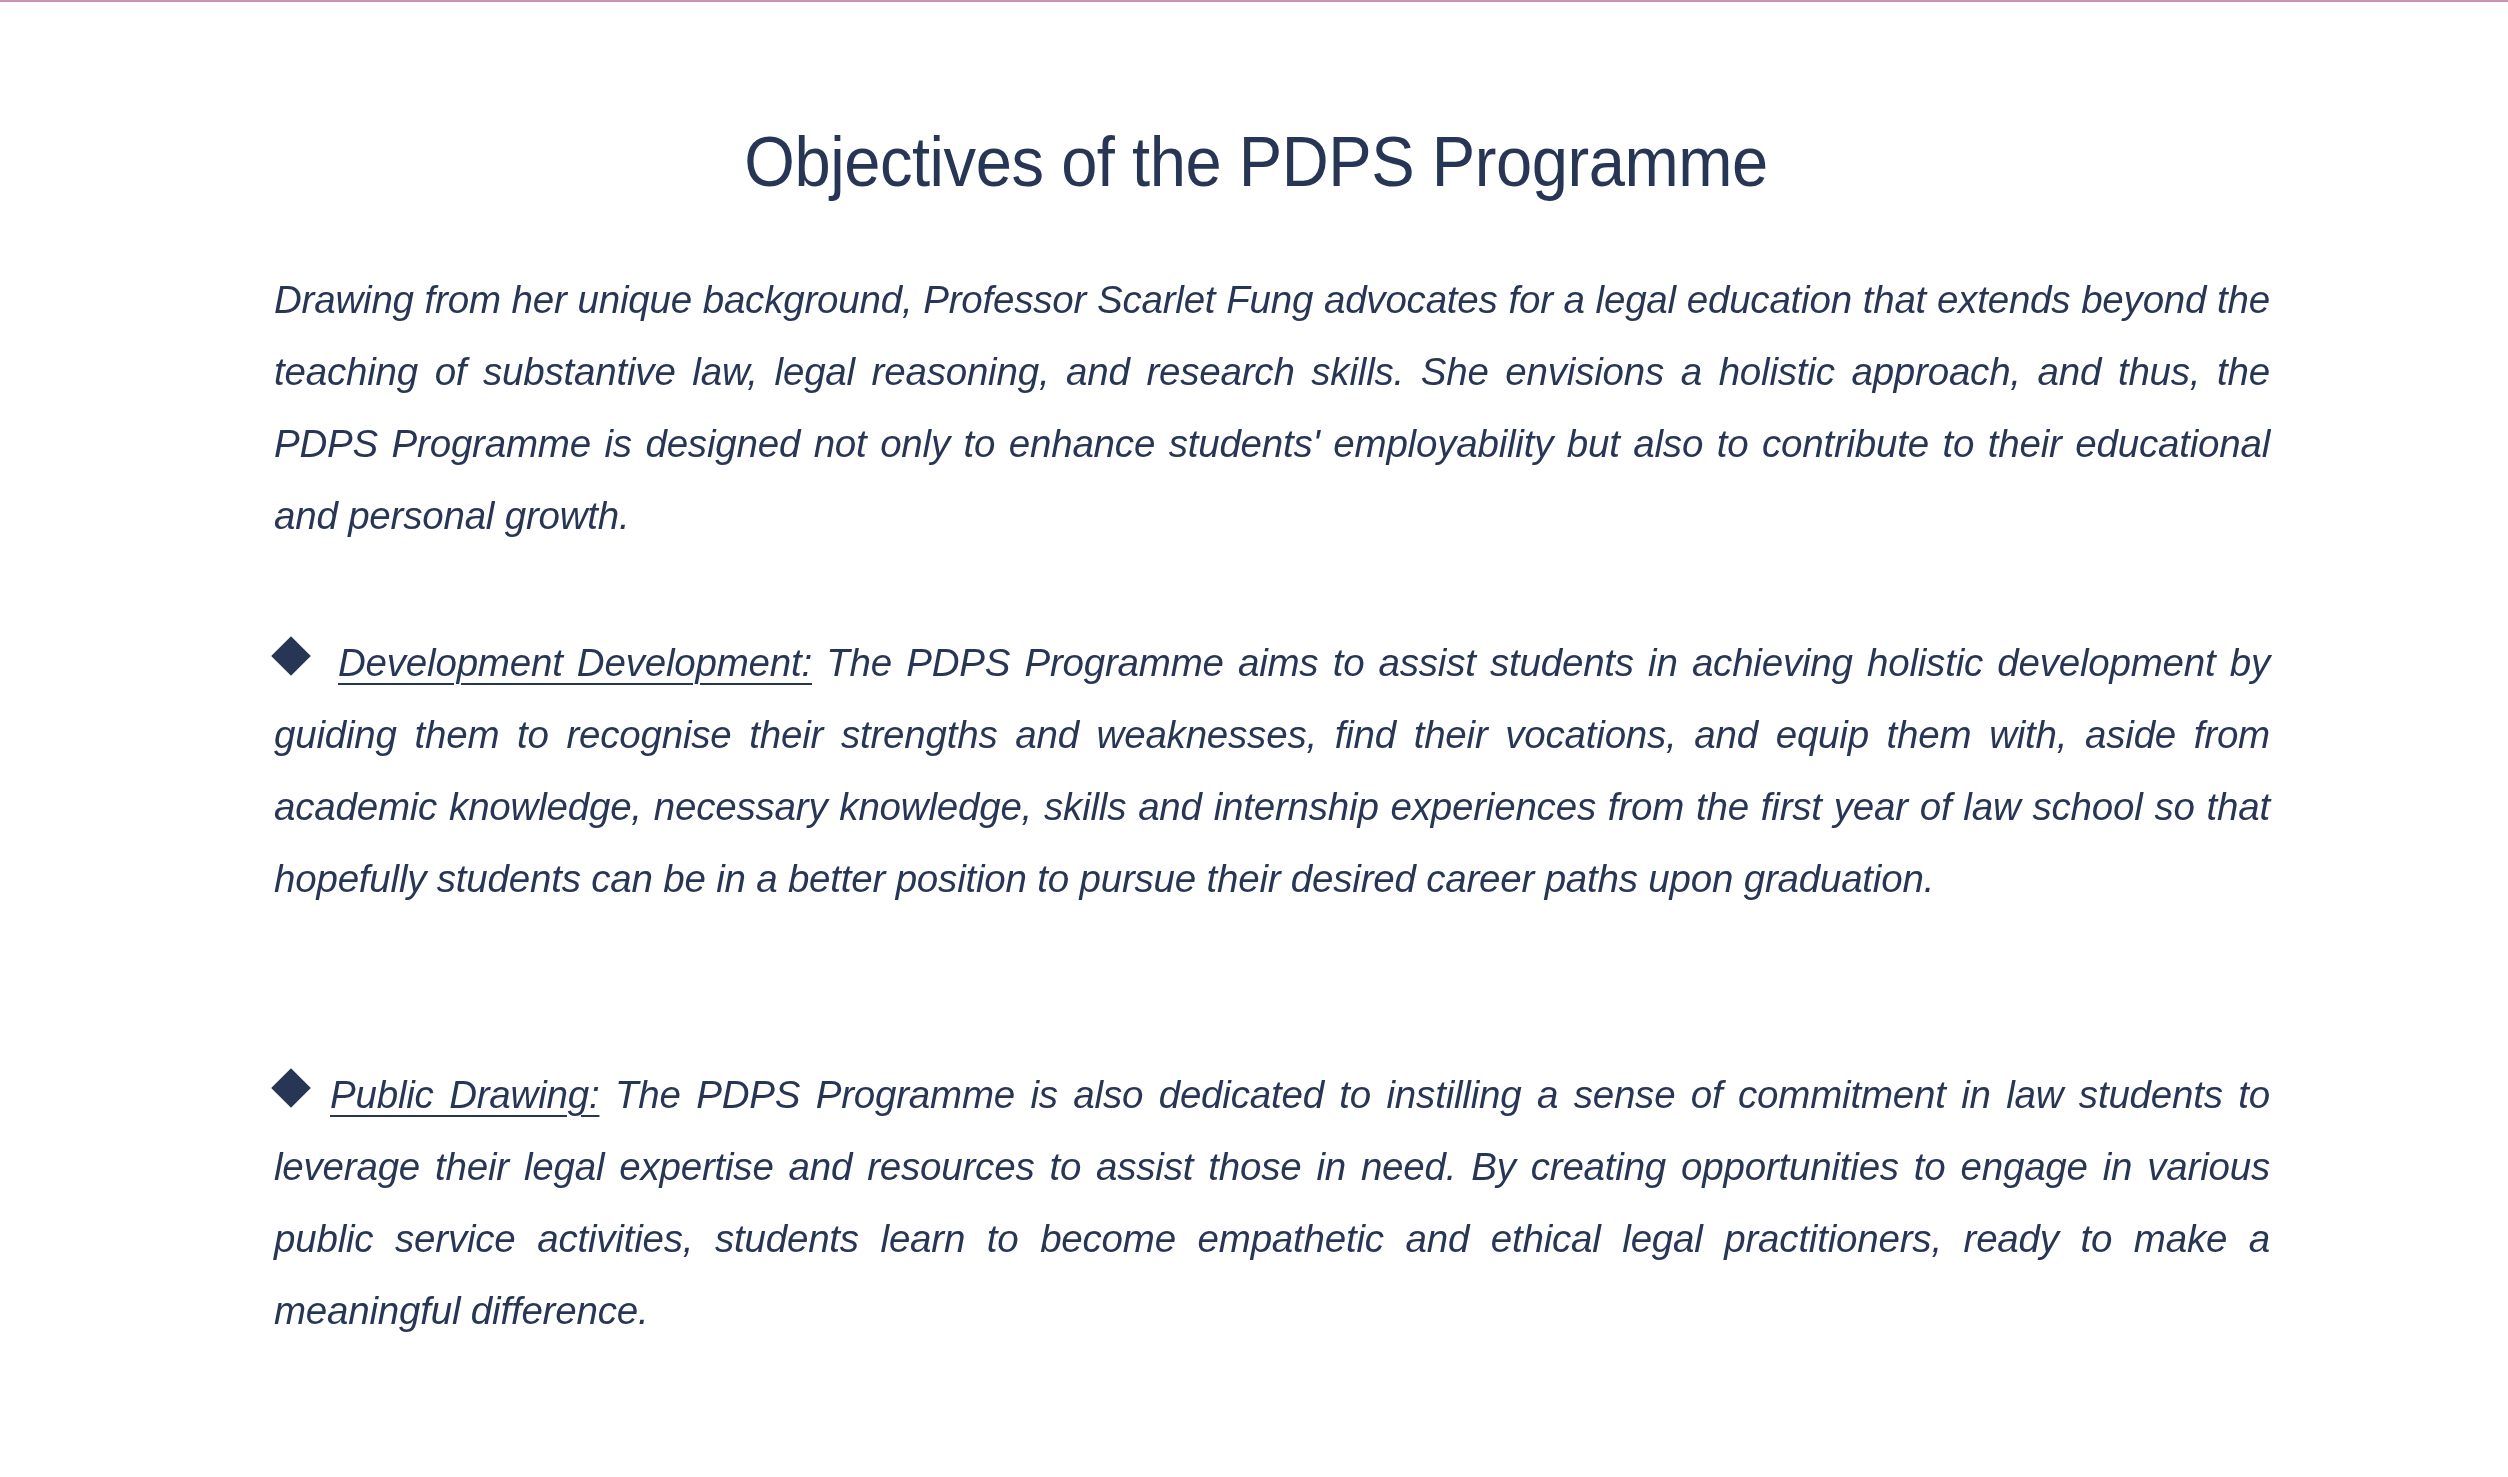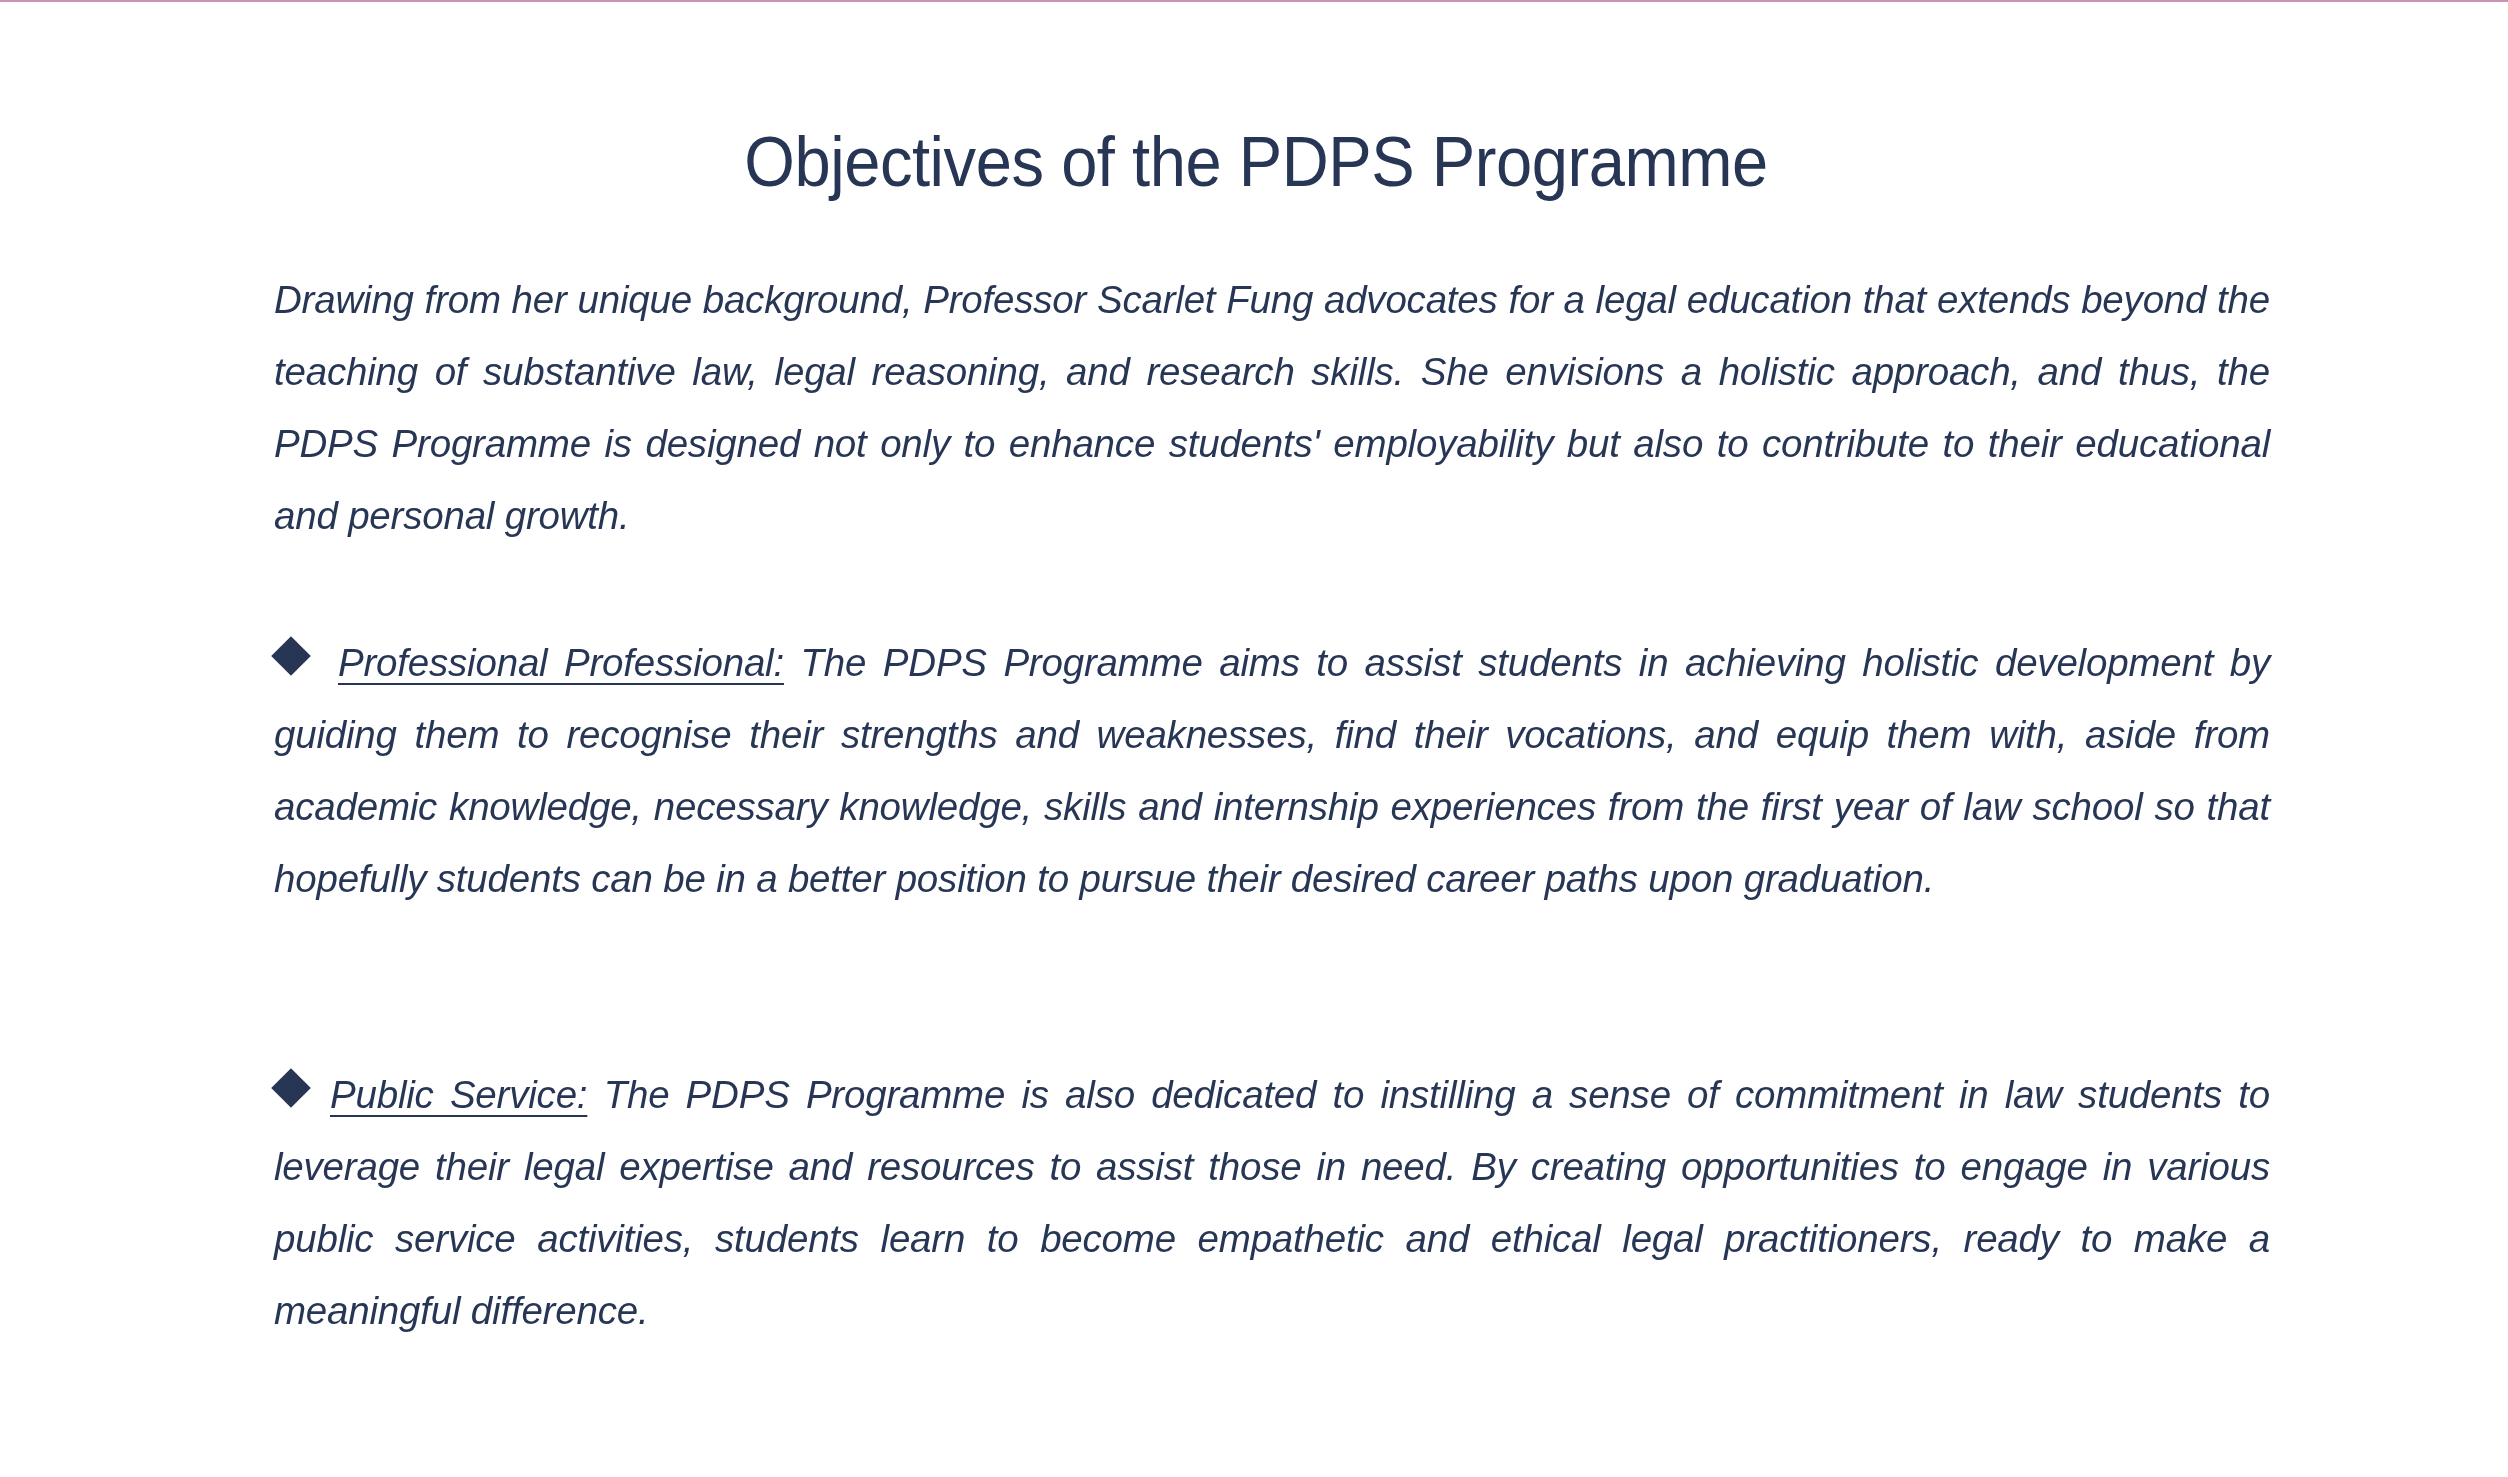--- a/index.html
+++ b/index.html
@@ -88,21 +88,21 @@
 <body>
 
 <div class="top-rule"></div>
 
 <main class="page">
   <h1 class="page-title">Objectives of the PDPS Programme</h1>
 
   <p class="para p-intro">Drawing from her unique background, Professor Scarlet Fung advocates for a legal education that extends beyond the teaching of substantive law, legal reasoning, and research skills. She envisions a holistic approach, and thus, the PDPS Programme is designed not only to enhance students' employability but also to contribute to their educational and personal growth.</p>
 
   <p class="para p-prof">
-    <span class="bullet"></span><span class="label">Professional Professional:</span>
+    <span class="bullet"></span><span class="label">Development Development:</span>
     <span>The PDPS Programme aims to assist students in achieving holistic development by guiding them to recognise their strengths and weaknesses, find their vocations, and equip them with, aside from academic knowledge, necessary knowledge, skills and internship experiences from the first year of law school so that hopefully students can be in a better position to pursue their desired career paths upon graduation.</span>
   </p>
 
   <p class="para p-public">
-    <span class="bullet"></span><span class="label">Public Service:</span>
+    <span class="bullet"></span><span class="label">Public Drawing:</span>
     <span>The PDPS Programme is also dedicated to instilling a sense of commitment in law students to leverage their legal expertise and resources to assist those in need. By creating opportunities to engage in various public service activities, students learn to become empathetic and ethical legal practitioners, ready to make a meaningful difference.</span>
   </p>
 </main>
 
 </body></html>

